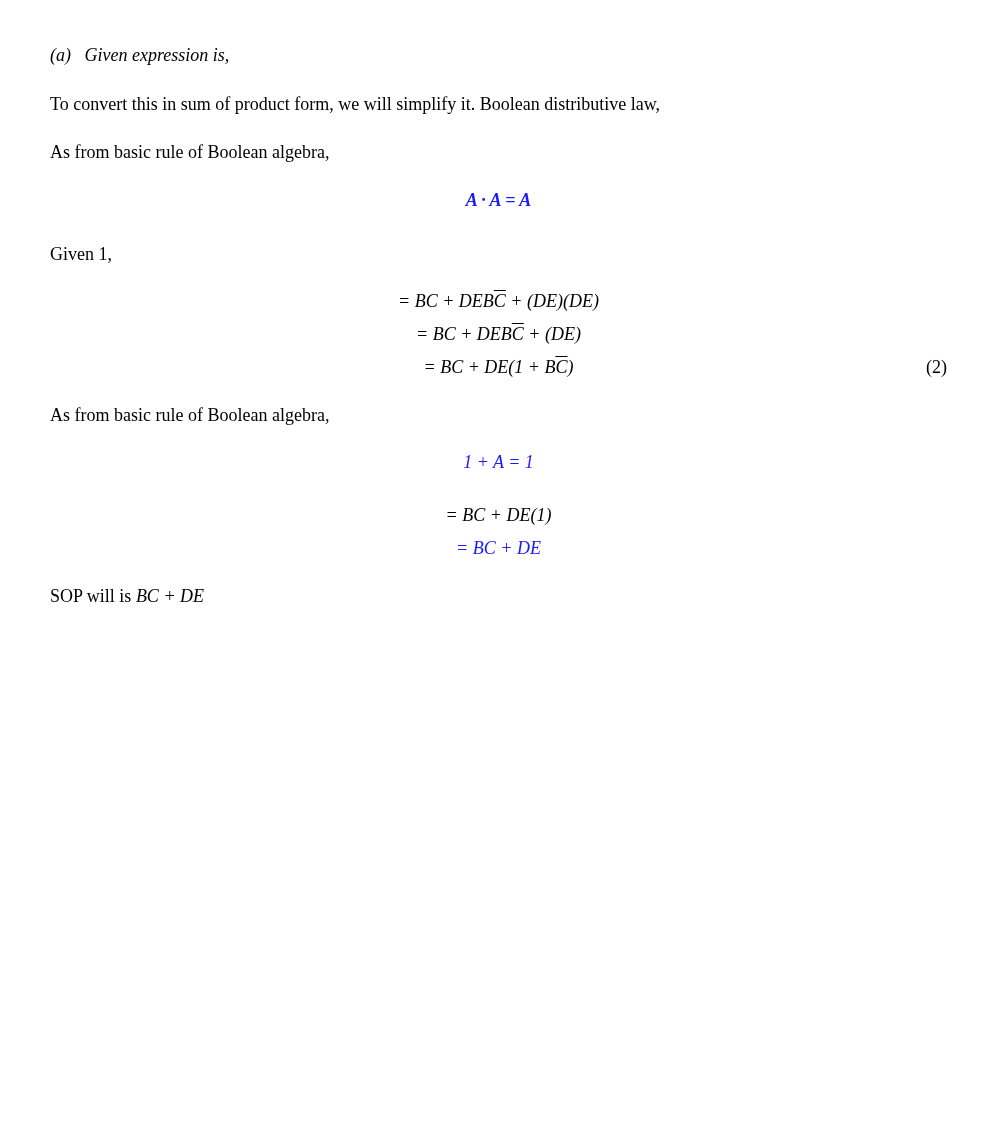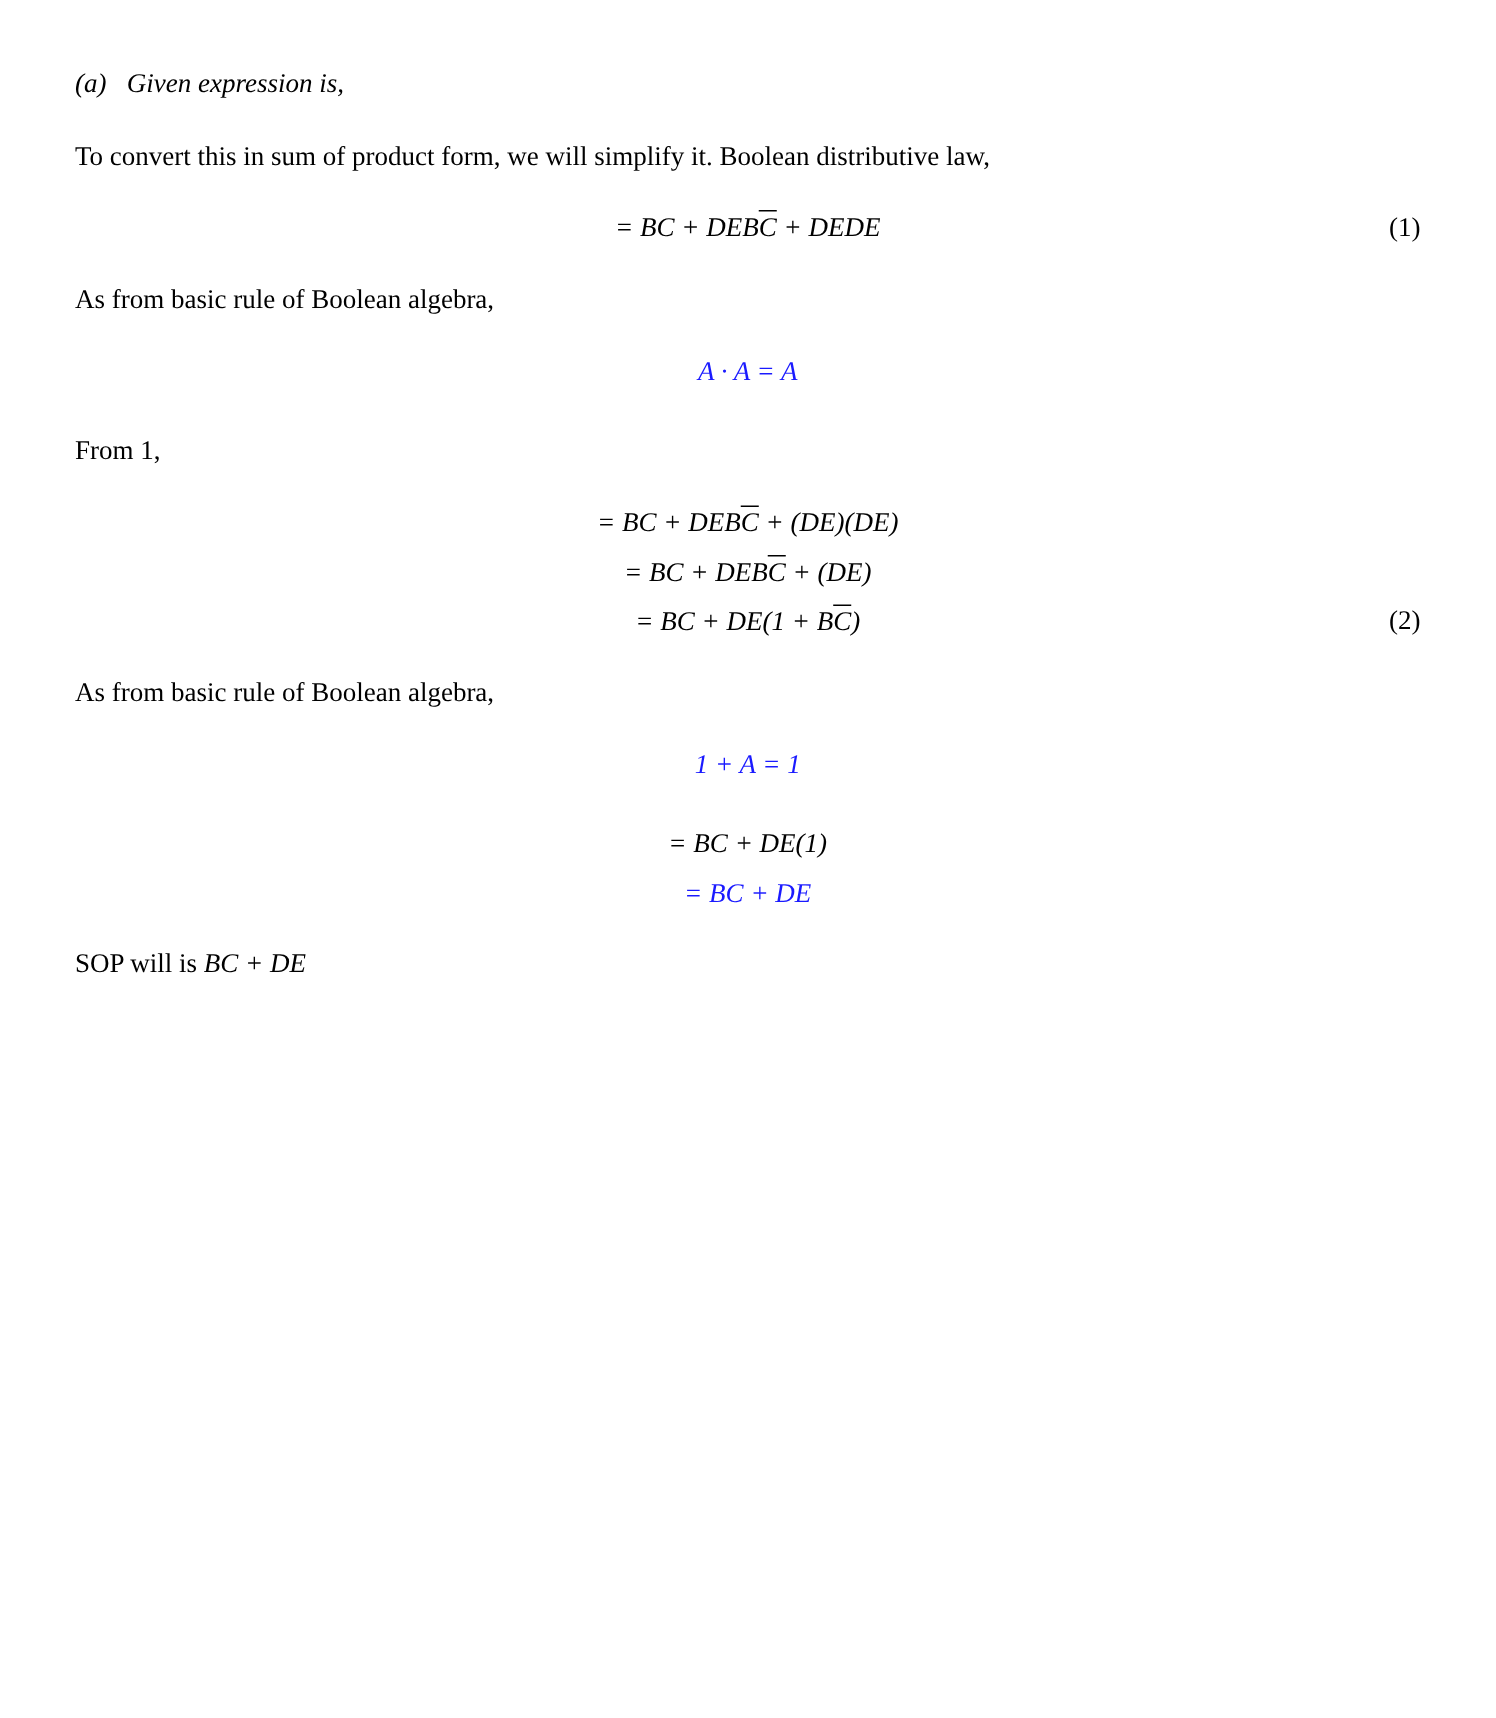--- a/index.html
+++ b/index.html
@@ -67,41 +67,33 @@
 
   <div class="text-block">
     <span class="math">(a)&nbsp;&nbsp; Given expression is,</span>
   </div>
 
 
   <div class="text-block">
     <span>To convert this in sum of product form, we will simplify it.  Boolean distributive law,</span>
   </div>
 
-  <div class="eq-block">
-    <div class="eq-row">
-      <span class="math">
-        = <i>BC</i> + <i>DEB</i><span class="overline"><i>C</i></span> + <i>DEDE</i>
-      </span>
-      <span class="eq-num">(1)</span>
-    </div>
-  </div>
 
   <div class="text-block">
     <span>As from basic rule of Boolean algebra,</span>
   </div>
 
-  <div class="math-display" style="margin-bottom: 24px;">
+  <div class="math-display" style="margin-bottom: 24px; font-weight: bold;">
     <span class="blue math">
       <i>A</i> · <i>A</i> = <i>A</i>
     </span>
   </div>
 
   <div class="text-block">
-    <span>From 1,</span>
+    <span>Given 1,</span>
   </div>
 
   <div class="eq-block">
 
     <div class="eq-row" style="margin-bottom:4px;">
       <span class="math">
         = <i>BC</i> + <i>DEB</i><span class="overline"><i>C</i></span> + (<i>DE</i>)(<i>DE</i>)
       </span>
     </div>
 

